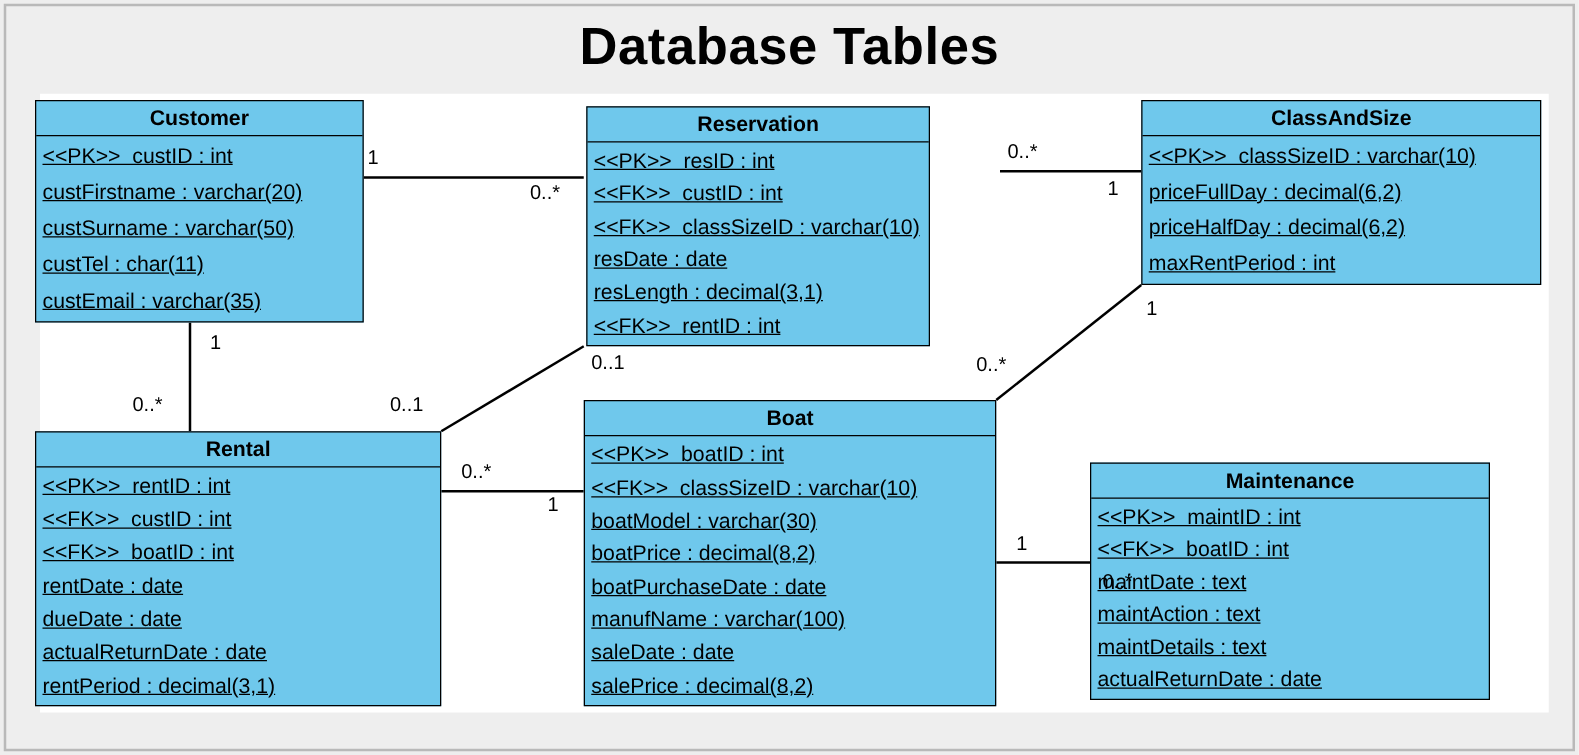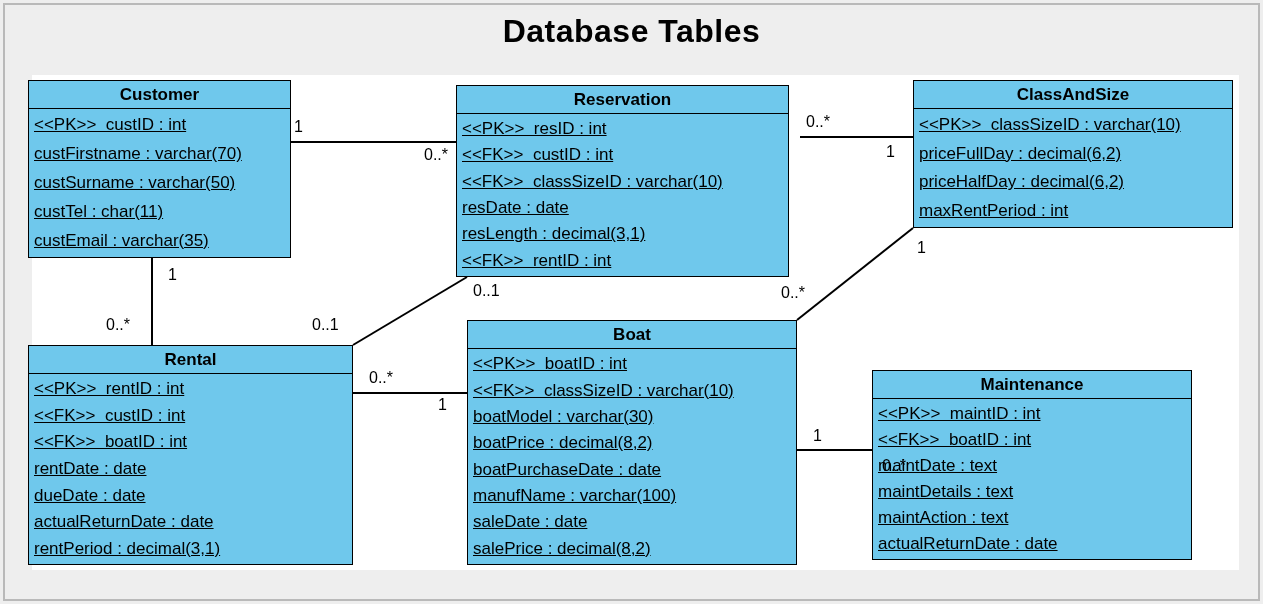--- a/index.html
+++ b/index.html
@@ -3,21 +3,21 @@
 <meta charset="utf-8">
 <style>
   html,body{margin:0;padding:0;}
   body{
     width:1263px;height:604px;position:relative;overflow:hidden;
     background:#eeeeee;font-family:"Liberation Sans",sans-serif;color:#000;
   }
   .frame{position:absolute;left:3px;top:3px;right:3px;bottom:3px;border:2px solid #b9b9b9;}
   .page-title{
     position:absolute;top:13px;left:0;width:100%;text-align:center;
-    font-size:32px;font-weight:bold;letter-spacing:.5px;
+    font-size:42px;font-weight:bold;letter-spacing:.5px;
   }
   .canvas{position:absolute;left:32px;top:75px;width:1207px;height:495px;background:#ffffff;}
   svg.wires{position:absolute;left:0;top:0;width:1263px;height:604px;pointer-events:none;}
   .entity{
     position:absolute;background:#6fc8ec;border:1.5px solid #000;
     box-sizing:border-box;display:flex;flex-direction:column;
   }
   .e-head{
     height:27px;flex:0 0 27px;border-bottom:1.5px solid #000;
     display:flex;align-items:center;justify-content:center;
@@ -46,28 +46,28 @@
   <line x1="353" y1="345" x2="467" y2="277" stroke="#000" stroke-width="2"></line>
   <line x1="913" y1="228" x2="797" y2="320" stroke="#000" stroke-width="2"></line>
   <line x1="353" y1="393" x2="467" y2="393" stroke="#000" stroke-width="2"></line>
   <line x1="797" y1="450" x2="920" y2="450" stroke="#000" stroke-width="2"></line>
 </svg>
 
 <div class="entity" style="left:28px;top:80px;width:263px;height:178px;">
   <div class="e-head">Customer</div>
   <div class="e-body">
     <div class="e-row">&lt;&lt;PK&gt;&gt;  custID : int</div>
-    <div class="e-row">custFirstname : varchar(70)</div>
+    <div class="e-row">custFirstname : varchar(20)</div>
     <div class="e-row">custSurname : varchar(50)</div>
     <div class="e-row">custTel : char(11)</div>
     <div class="e-row">custEmail : varchar(35)</div>
   </div>
 </div>
 
-<div class="entity" style="left:456px;top:85px;width:333px;height:192px;">
+<div class="entity" style="left:469px;top:85px;width:275px;height:192px;">
   <div class="e-head">Reservation</div>
   <div class="e-body">
     <div class="e-row">&lt;&lt;PK&gt;&gt;  resID : int</div>
     <div class="e-row">&lt;&lt;FK&gt;&gt;  custID : int</div>
     <div class="e-row">&lt;&lt;FK&gt;&gt;  classSizeID : varchar(10)</div>
     <div class="e-row">resDate : date</div>
     <div class="e-row">resLength : decimal(3,1)</div>
     <div class="e-row">&lt;&lt;FK&gt;&gt;  rentID : int</div>
   </div>
 </div>
@@ -108,22 +108,22 @@
     <div class="e-row">salePrice : decimal(8,2)</div>
   </div>
 </div>
 
 <div class="entity" style="left:872px;top:370px;width:320px;height:190px;">
   <div class="e-head">Maintenance</div>
   <div class="e-body">
     <div class="e-row">&lt;&lt;PK&gt;&gt;  maintID : int</div>
     <div class="e-row">&lt;&lt;FK&gt;&gt;  boatID : int</div>
     <div class="e-row">maintDate : text</div>
+    <div class="e-row">maintAction : text</div>
     <div class="e-row">maintDetails : text</div>
-    <div class="e-row">maintAction : text</div>
     <div class="e-row">actualReturnDate : date</div>
   </div>
 </div>
 
 <div class="card" style="left:294px;top:119px;">1</div>
 <div class="card" style="left:424px;top:147px;">0..*</div>
 
 <div class="card" style="left:806px;top:114px;">0..*</div>
 <div class="card" style="left:886px;top:144px;">1</div>
 

